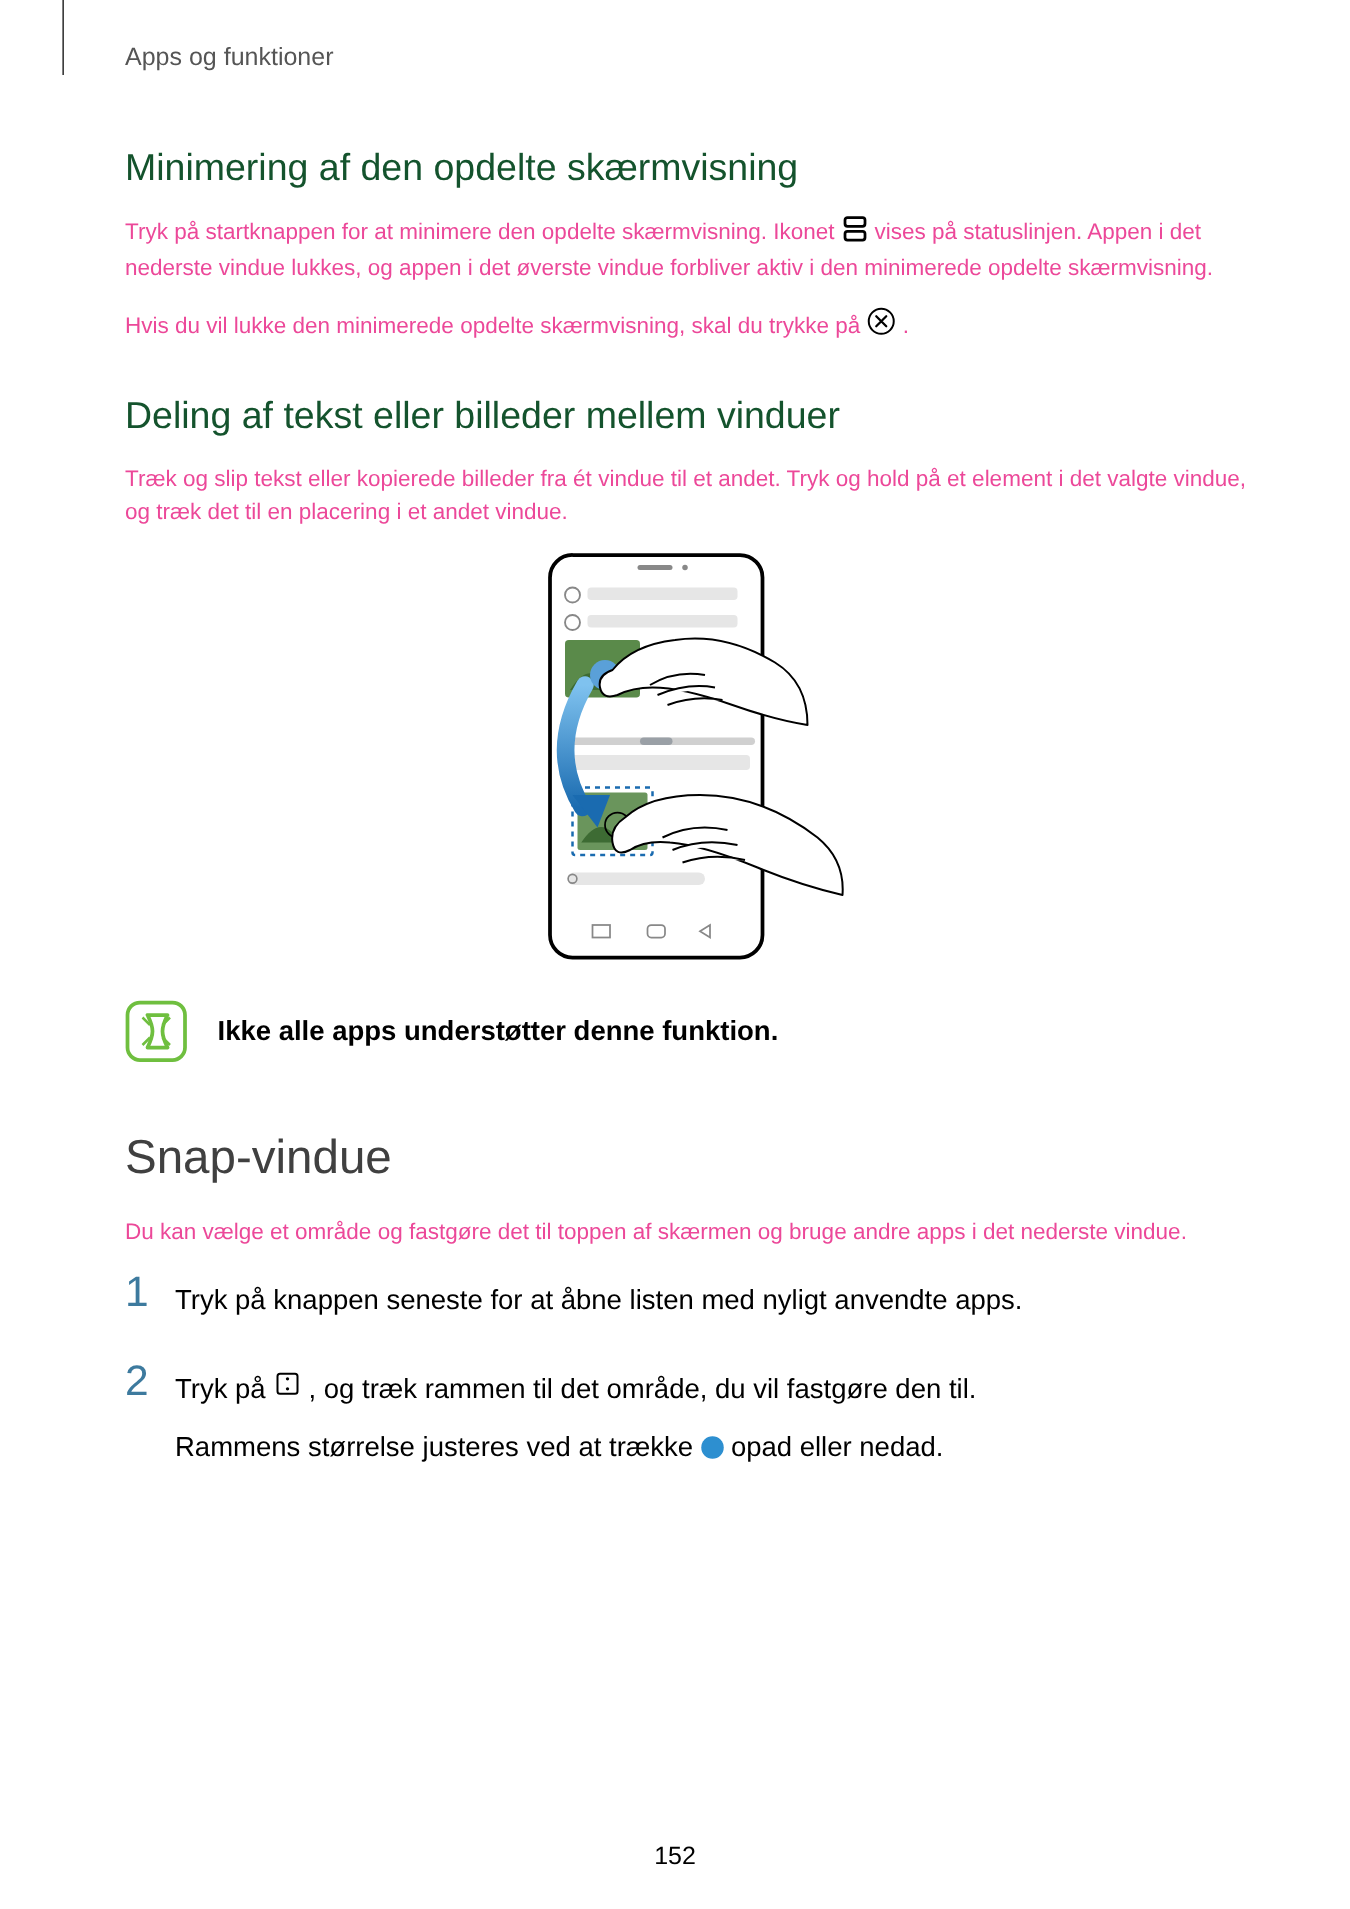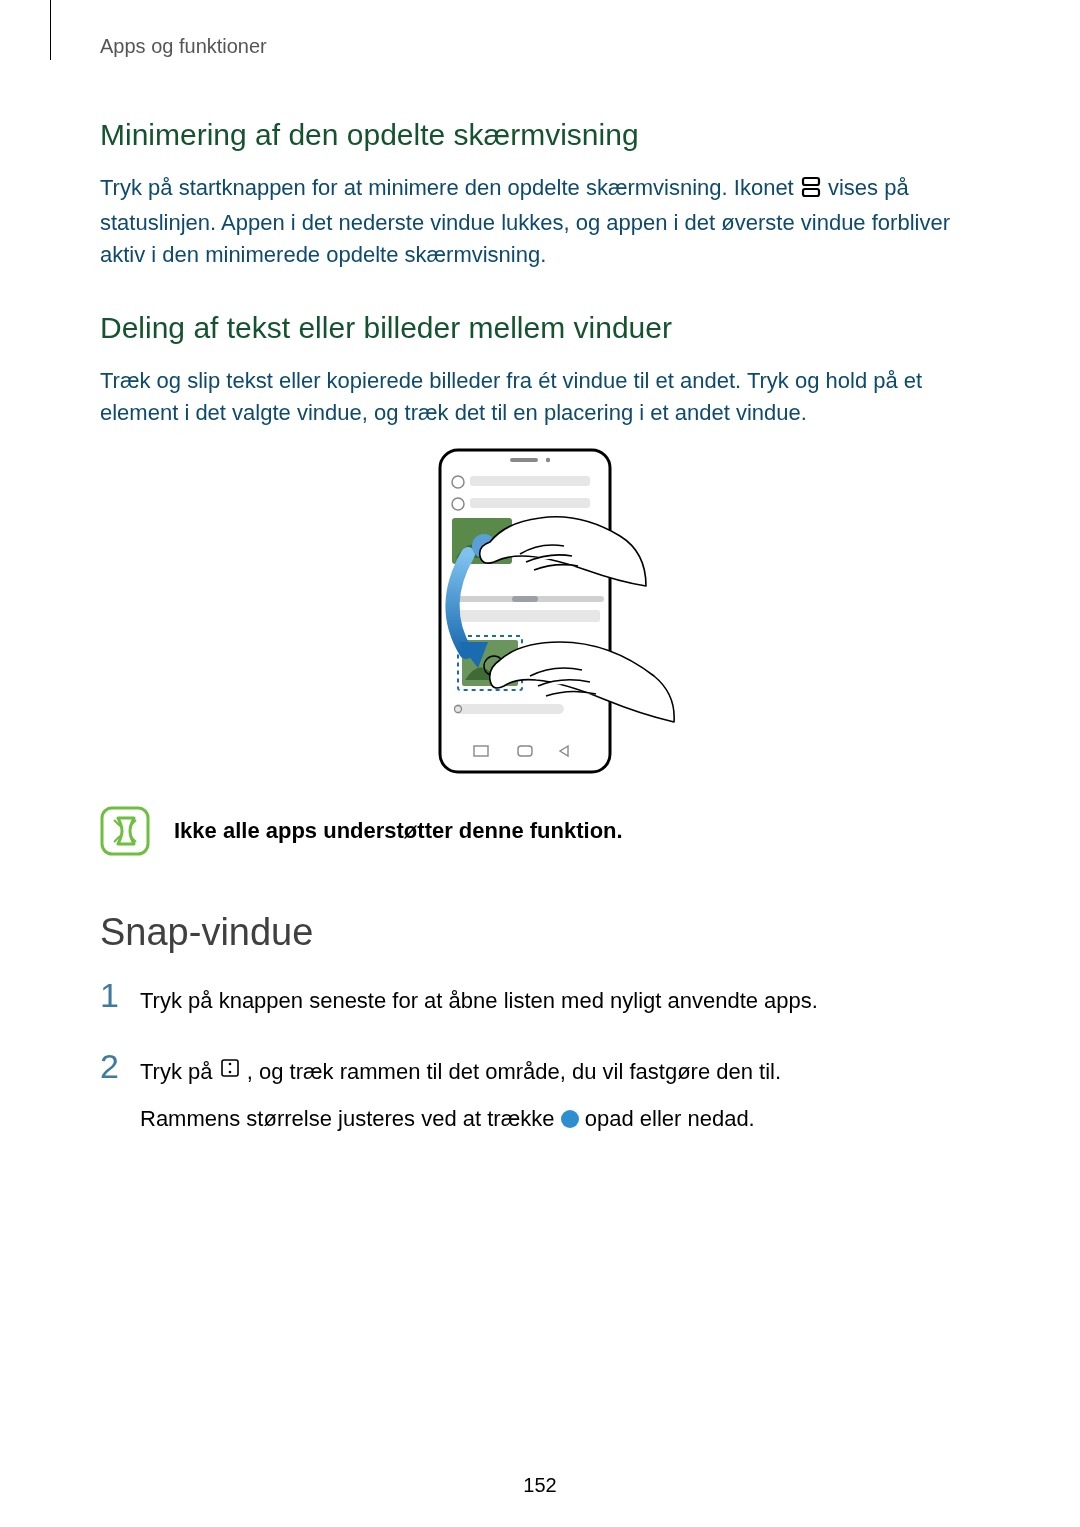--- a/index.html
+++ b/index.html
@@ -41,23 +41,23 @@
     color: #555;
     margin-bottom: 60px;
   }
   .h2 {
     font-size: 30px;
     font-weight: 400;
     color: #14532d;
     margin-bottom: 20px;
   }
   .para {
-    font-size: 22px;
+    font-size: 18px;
     line-height: 1.45;
-    color: #0c4a6e;
+    color: #ec4899;
     margin-bottom: 18px;
   }
   .para .inline-icon {
     display: inline-block;
     vertical-align: -3px;
   }
   .illustration-wrap {
     width: 100%;
     display: flex;
     justify-content: center;
@@ -140,20 +140,30 @@
       <span>Tryk på startknappen for at minimere den opdelte skærmvisning. Ikonet </span>
       <span class="inline-icon">
         <svg width="22" height="22" viewBox="0 0 22 22">
           <rect x="3" y="2" width="16" height="7" rx="2" fill="none" stroke="#000" stroke-width="2.2"></rect>
           <rect x="3" y="13" width="16" height="7" rx="2" fill="none" stroke="#000" stroke-width="2.2"></rect>
         </svg>
       </span>
       <span> vises på statuslinjen. Appen i det nederste vindue lukkes, og appen i det øverste vindue forbliver aktiv i den minimerede opdelte skærmvisning.</span>
     </p>
 
+    <p class="para">
+      <span>Hvis du vil lukke den minimerede opdelte skærmvisning, skal du trykke på </span>
+      <span class="inline-icon">
+        <svg width="24" height="24" viewBox="0 0 24 24">
+          <circle cx="12" cy="12" r="10" fill="none" stroke="#000" stroke-width="1.6"></circle>
+          <path d="M8 8 L16 16 M16 8 L8 16" stroke="#000" stroke-width="1.8" stroke-linecap="round"></path>
+        </svg>
+      </span>
+      <span>.</span>
+    </p>
 
     <div class="h2" style="margin-top:40px">Deling af tekst eller billeder mellem vinduer</div>
 
     <p class="para">Træk og slip tekst eller kopierede billeder fra ét vindue til et andet. Tryk og hold på et element i det valgte vindue, og træk det til en placering i et andet vindue.</p>
 
     <div class="illustration-wrap">
       <svg width="280" height="330" viewBox="0 0 280 330">
 
         <rect x="30" y="4" width="170" height="322" rx="18" fill="#fff" stroke="#000" stroke-width="3"></rect>
 
@@ -217,20 +227,21 @@
           <rect x="2" y="2" width="46" height="46" rx="10" fill="none" stroke="#6fbf3f" stroke-width="3"></rect>
           <path d="M18 12 L34 12 Q30 20 30 25 Q30 30 34 38 L18 38 Q22 30 22 25 Q22 20 18 12 Z" fill="none" stroke="#6fbf3f" stroke-width="3" stroke-linejoin="round"></path>
           <path d="M14 14 L20 20 M36 14 L30 20 M14 36 L20 30 M36 36 L30 30" stroke="#6fbf3f" stroke-width="2"></path>
         </svg>
       </div>
       <div class="note-text">Ikke alle apps understøtter denne funktion.</div>
     </div>
 
     <div class="h1">Snap-vindue</div>
 
+    <p class="para">Du kan vælge et område og fastgøre det til toppen af skærmen og bruge andre apps i det nederste vindue.</p>
 
     <div class="step-row">
       <div class="step-num">1</div>
       <div class="step-body">
         <p>Tryk på knappen seneste for at åbne listen med nyligt anvendte apps.</p>
       </div>
     </div>
 
     <div class="step-row">
       <div class="step-num">2</div>

